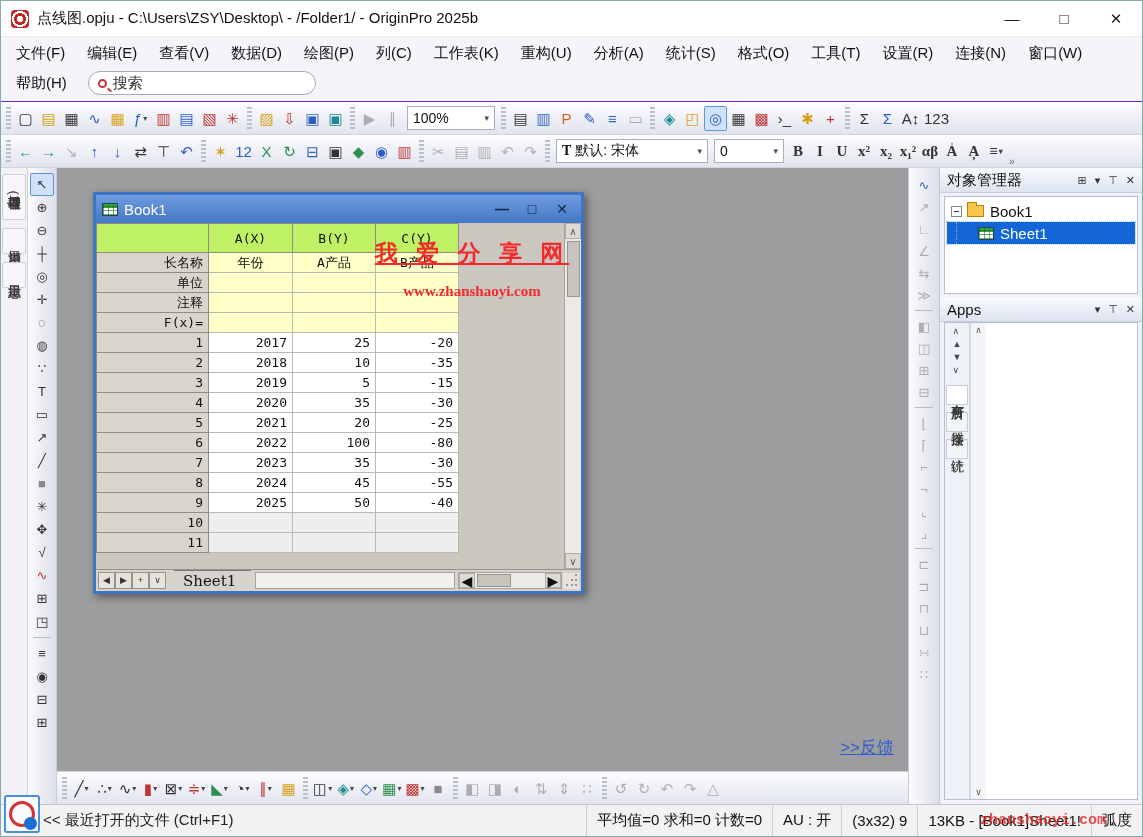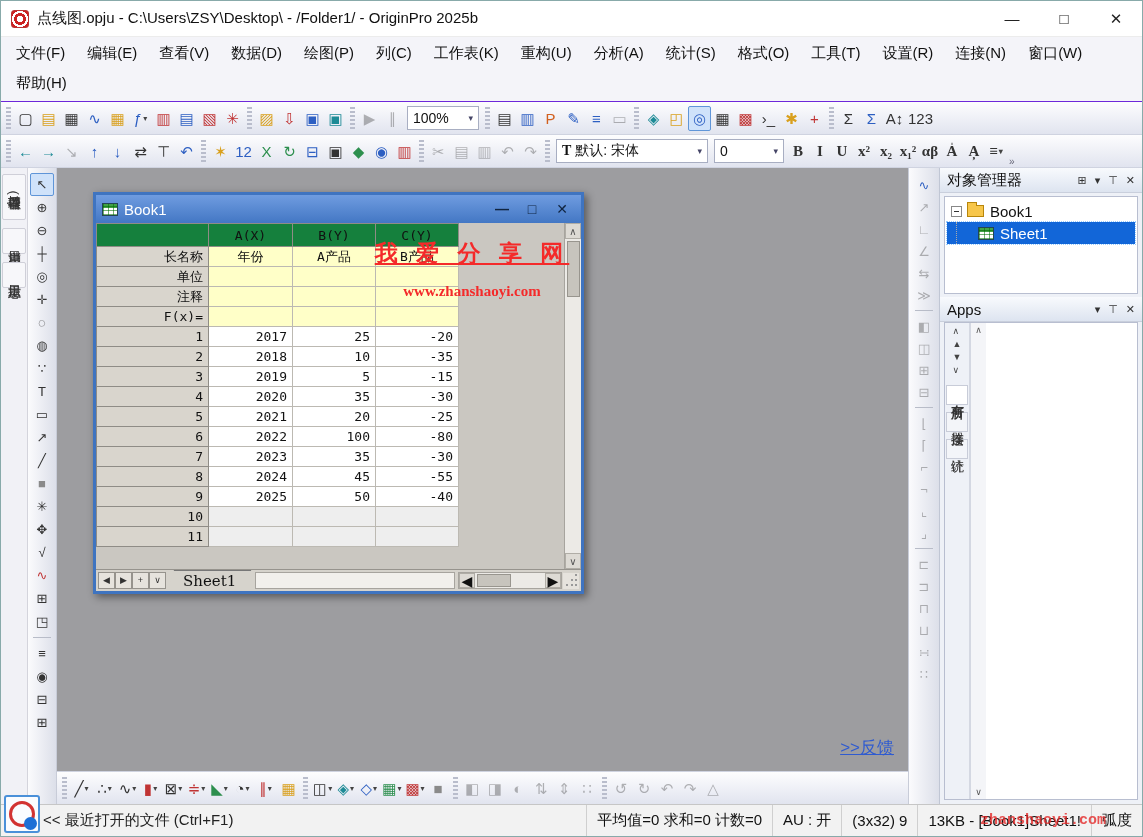--- a/index.html
+++ b/index.html
@@ -72,21 +72,21 @@
     repeating-linear-gradient(90deg,rgba(0,110,0,.55) 0 1px,transparent 1px 5px),
     linear-gradient(#43a047 0 4px,#fff 4px);flex:0 0 16px;}
   .book-controls{margin-left:auto;display:flex;gap:4px;}
   .book-btn{width:26px;height:22px;display:flex;align-items:center;justify-content:center;
     color:#10243f;font-size:14px;font-weight:bold;}
   .book-body{flex:1;display:flex;flex-direction:column;min-height:0;background:#d6d3cc;}
   .sheet-area{flex:1;display:flex;min-height:0;}
   .table-wrap{flex:1;background:#cac7c1;overflow:hidden;}
   table.ws{border-collapse:collapse;table-layout:fixed;font-family:"DejaVu Sans Mono","Liberation Mono",monospace;font-size:13px;}
   .ws th,.ws td{height:20px;padding:0 5px;border:1px solid #bcb9b2;overflow:hidden;white-space:nowrap;font-weight:normal;}
-  .ws .hd{background:#15803d;border:1px solid #8f8c86;text-align:center;height:23px;}
+  .ws .hd{background:#bef264;border:1px solid #8f8c86;text-align:center;height:29px;}
   .ws .rl{background:#d9d5cd;border:1px solid #8f8c86;text-align:right;}
   .ws .yc{background:#ffffc8;text-align:center;}
   .ws .dc{background:#fff;text-align:right;}
   .ws tr.dim .dc{background:#eeeeee;}
   .vscroll{width:17px;flex:0 0 17px;background:#eceae6;border-left:1px solid #a7a49e;display:flex;
     flex-direction:column;align-items:center;font-size:10px;color:#555;}
   .scroll-arrow{height:16px;display:flex;align-items:center;justify-content:center;width:100%;background:#dddad4;border:1px solid #b0ada6;}
   .vthumb{width:13px;height:56px;background:#c7c4bd;border:1px solid #98958e;margin-top:2px;}
   .vspacer{flex:1;}
   .tabbar{height:22px;flex:0 0 22px;background:#d6d3cc;border-top:1px solid #96938d;display:flex;align-items:center;padding:0 2px;gap:1px;}
@@ -206,20 +206,24 @@
         <div class="menu-item">分析(A)</div>
         <div class="menu-item">统计(S)</div>
         <div class="menu-item">格式(O)</div>
         <div class="menu-item">工具(T)</div>
         <div class="menu-item">设置(R)</div>
         <div class="menu-item">连接(N)</div>
         <div class="menu-item">窗口(W)</div>
     </div>
     <div class="menu-row">
       <div class="menu-item">帮助(H)</div>
+      <div class="search-box">
+        <span class="mag-icon"></span>
+        <span>搜索</span>
+      </div>
     </div>
   </div>
 
   <div class="toolbar">
     <span class="grip"></span>
     <div class="tb-group">
         <span class="tbtn">
           <span class="g">▢</span>
         </span>
         <span class="tbtn c-yellow">
@@ -268,21 +272,21 @@
       </div>
     <span class="grip"></span>
     <div class="tb-group">
         <span class="tbtn dis">
           <span class="g">▶</span>
         </span>
         <span class="tbtn dis">
           <span class="g">∥</span>
         </span>
       </div>
-    <div class="combo" style="width:72px">
+    <div class="combo" style="width:88px">
       <span>100%</span>
       <span class="caret">▾</span>
     </div>
     <span class="grip"></span>
     <div class="tb-group">
         <span class="tbtn">
           <span class="g">▤</span>
         </span>
         <span class="tbtn c-blue">
           <span class="g">▥</span>

